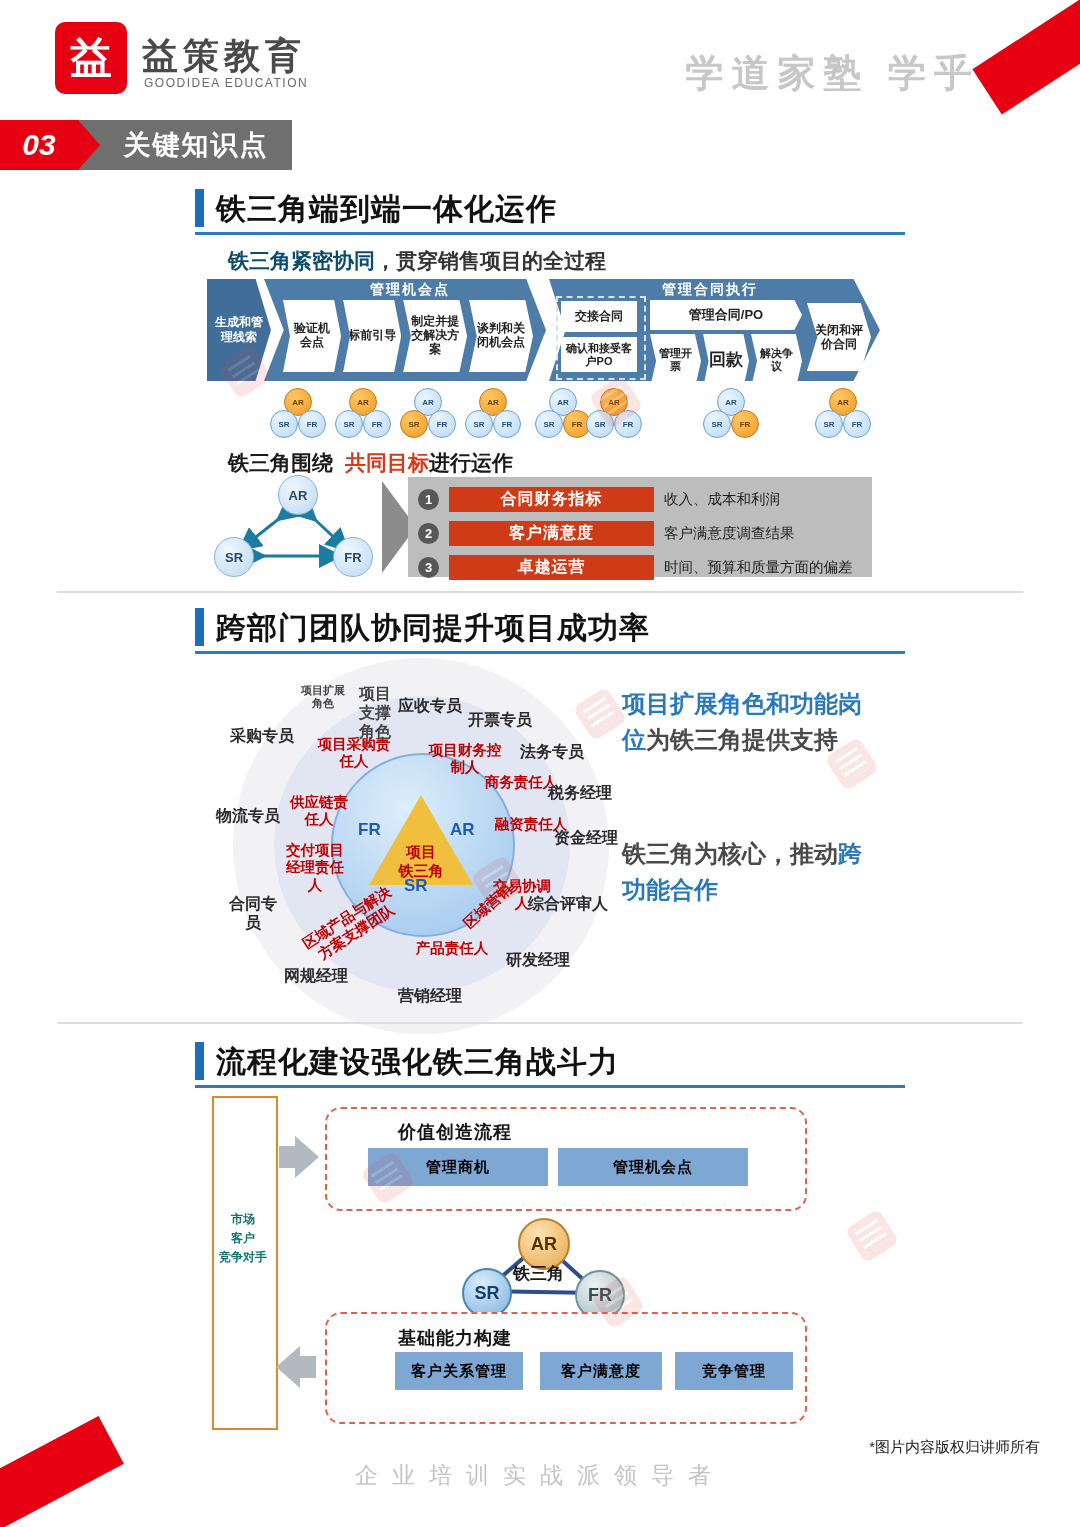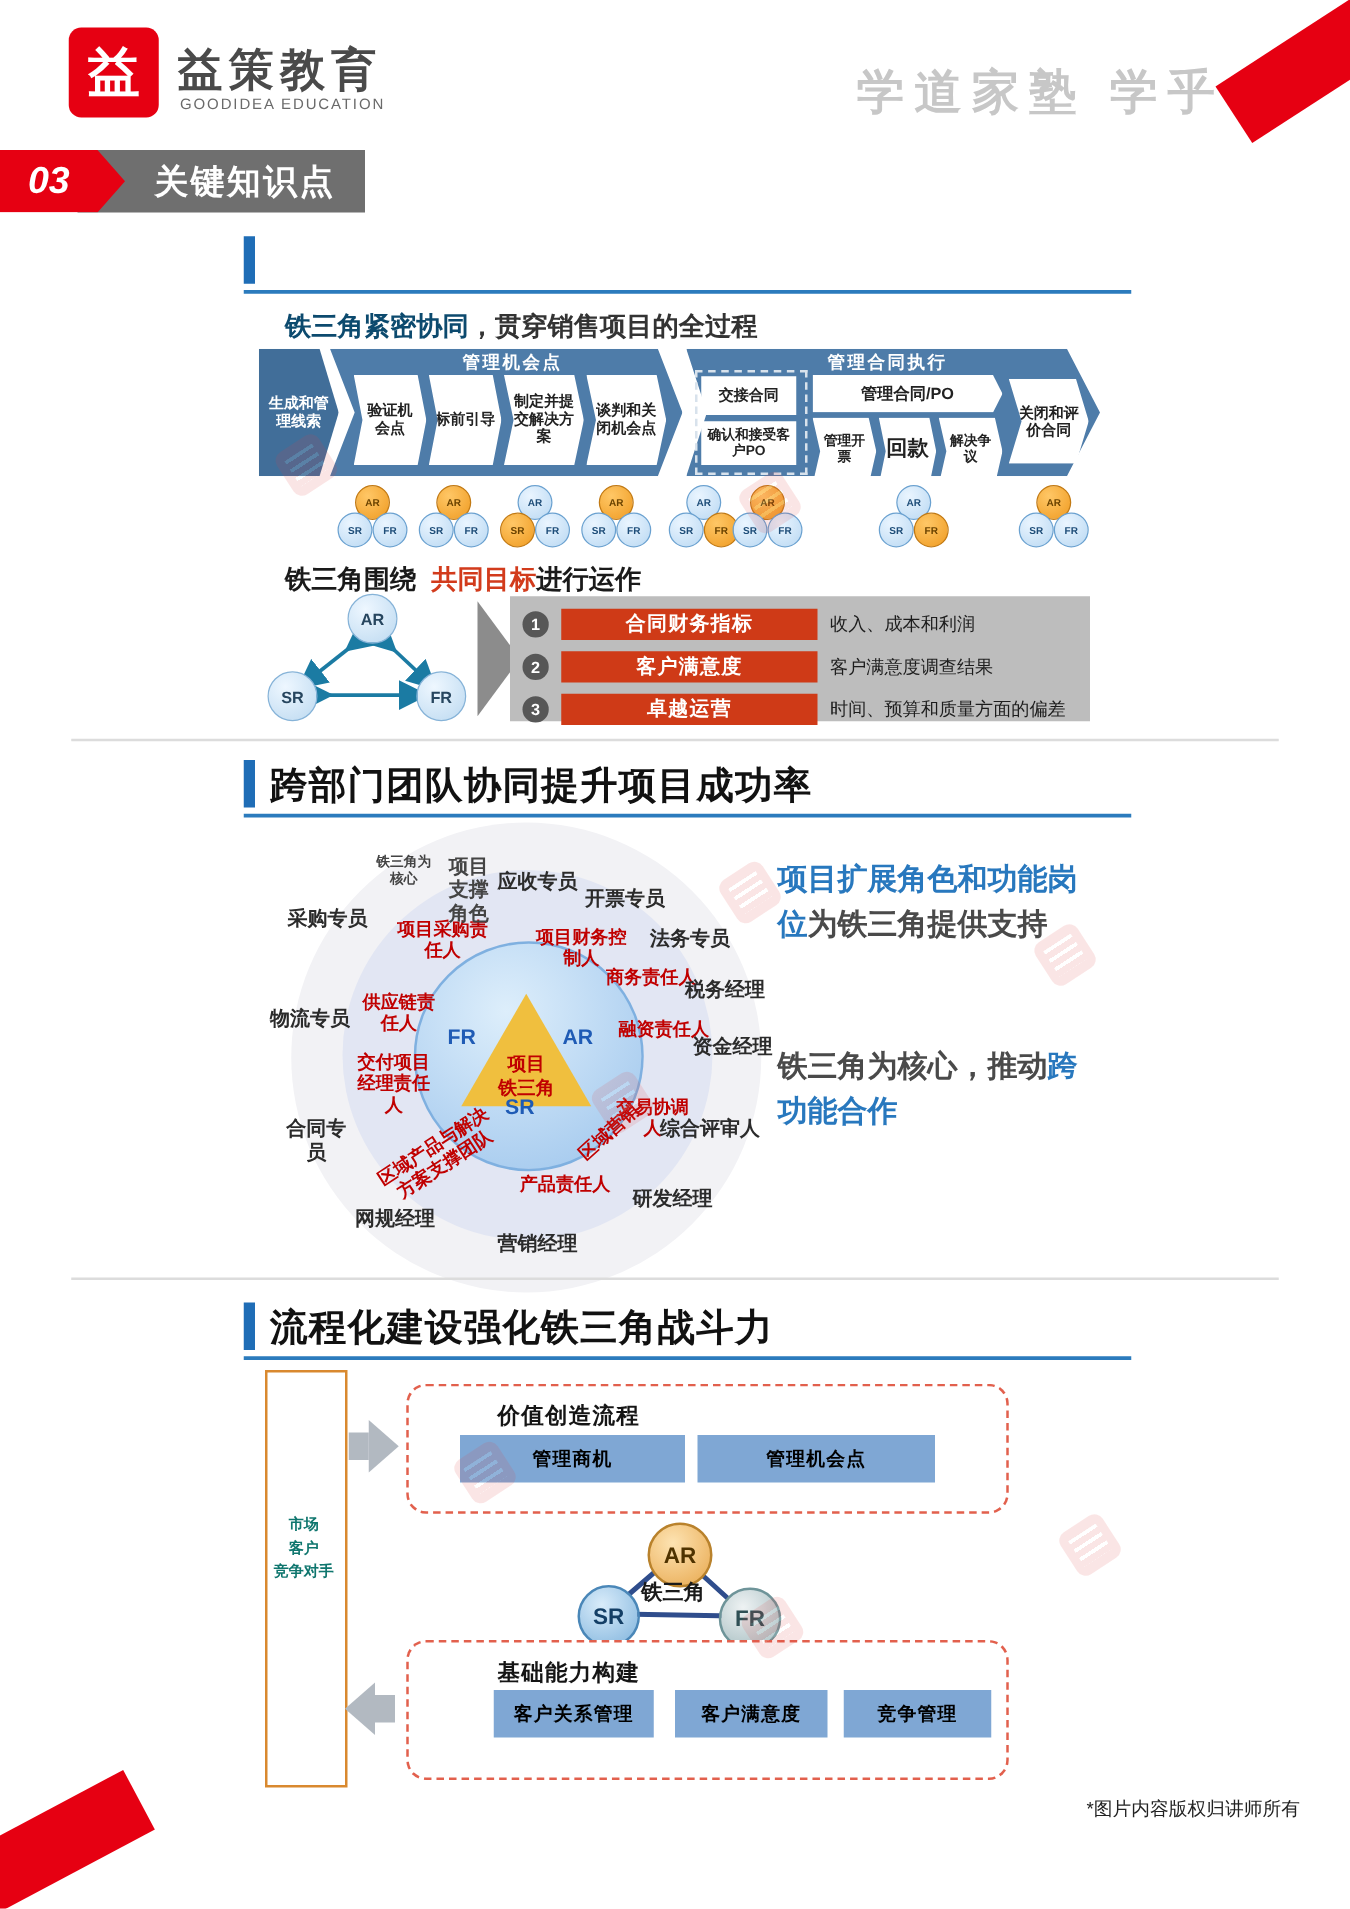--- a/index.html
+++ b/index.html
@@ -81,20 +81,21 @@
   <div class="abs brand-sub">GOODIDEA EDUCATION</div>
   <div class="abs tagline">学道家塾 学乎</div>
   <div class="abs corner-red"></div>
 
   <div class="abs banner-gray"></div>
   <div class="abs fc banner-label">关键知识点</div>
   <div class="abs banner-red"></div>
   <div class="abs fc banner-num">03</div>
 
   <div class="abs sec-bar" style="left:195px;top:189px;"></div>
+  <div class="abs sec-title" style="left:216px;top:189px;">铁三角端到端一体化运作</div>
   <div class="abs sec-underline" style="left:195px;top:232px;"></div>
 
   <div class="abs" style="left:228px;top:247px;font-size:21px;font-weight:bold;">
     <span style="color:#0c4a6e;">铁三角紧密协同</span><span style="color:#333;">，贯穿销售项目的全过程</span>
   </div>
 
   <div class="abs fc lead-chev">
       <span style="width:52px;">生成和管理线索</span>
     </div>
   <div class="abs band" style="left:264px;top:279px;width:282px;height:102px;clip-path:polygon(0 0,93% 0,100% 50%,93% 100%,0 100%,7% 50%);"></div>
@@ -228,21 +229,21 @@
   <div class="abs rrole" style="left:426px;top:742px;width:78px;">项目财务控制人</div>
   <div class="abs rrole" style="left:466px;top:774px;width:110px;">商务责任人</div>
   <div class="abs rrole" style="left:476px;top:816px;width:110px;">融资责任人</div>
   <div class="abs rrole" style="left:486px;top:878px;width:72px;">交易协调人</div>
   <div class="abs rrole" style="left:452px;top:898px;width:72px;transform:rotate(-42deg);">区域营销</div>
   <div class="abs rrole" style="left:414px;top:940px;width:76px;">产品责任人</div>
   <div class="abs rrole" style="left:300px;top:908px;width:104px;transform:rotate(-33deg);">区域产品与解决方案支撑团队</div>
   <div class="abs rrole" style="left:280px;top:842px;width:70px;">交付项目经理责任人</div>
   <div class="abs rrole" style="left:288px;top:794px;width:62px;">供应链责任人</div>
 
-  <div class="abs drole" style="left:300px;top:684px;width:46px;font-size:11px;color:#444;">铁三角为核心</div>
+  <div class="abs drole" style="left:300px;top:684px;width:46px;font-size:11px;color:#444;">项目扩展角色</div>
   <div class="abs drole" style="left:352px;top:684px;width:46px;font-size:16px;color:#444;">项目支撑角色</div>
   <div class="abs drole" style="left:398px;top:696px;">应收专员</div>
   <div class="abs drole" style="left:468px;top:710px;">开票专员</div>
   <div class="abs drole" style="left:520px;top:742px;">法务专员</div>
   <div class="abs drole" style="left:548px;top:783px;">税务经理</div>
   <div class="abs drole" style="left:554px;top:828px;">资金经理</div>
   <div class="abs drole" style="left:528px;top:894px;">综合评审人</div>
   <div class="abs drole" style="left:506px;top:950px;">研发经理</div>
   <div class="abs drole" style="left:398px;top:986px;">营销经理</div>
   <div class="abs drole" style="left:284px;top:966px;">网规经理</div>
@@ -289,20 +290,21 @@
   <div class="abs dash-box" style="left:325px;top:1312px;height:108px;"></div>
   <div class="abs dash-title" style="left:398px;top:1326px;">基础能力构建</div>
   <div class="abs fc blue-btn" style="left:395px;top:1352px;width:128px;">客户关系管理</div>
   <div class="abs fc blue-btn" style="left:540px;top:1352px;width:122px;">客户满意度</div>
   <div class="abs fc blue-btn" style="left:675px;top:1352px;width:118px;">竞争管理</div>
 
   <div class="abs" style="left:276px;top:1346px;width:0;height:0;border-right:24px solid #b2b9c1;border-top:21px solid transparent;border-bottom:21px solid transparent;"></div>
   <div class="abs arrow-rect" style="left:300px;top:1356px;width:16px;height:22px;"></div>
 
   <div class="abs copyright">*图片内容版权归讲师所有</div>
+  <div class="abs slogan">企业培训实战派领导者</div>
   <div class="abs corner-red-b"></div>
 
   <div class="abs wm" style="left:225px;top:352px;">
       <i></i>
     </div>
   <div class="abs wm" style="left:596px;top:382px;">
       <i></i>
     </div>
   <div class="abs wm" style="left:580px;top:694px;">
       <i></i>

